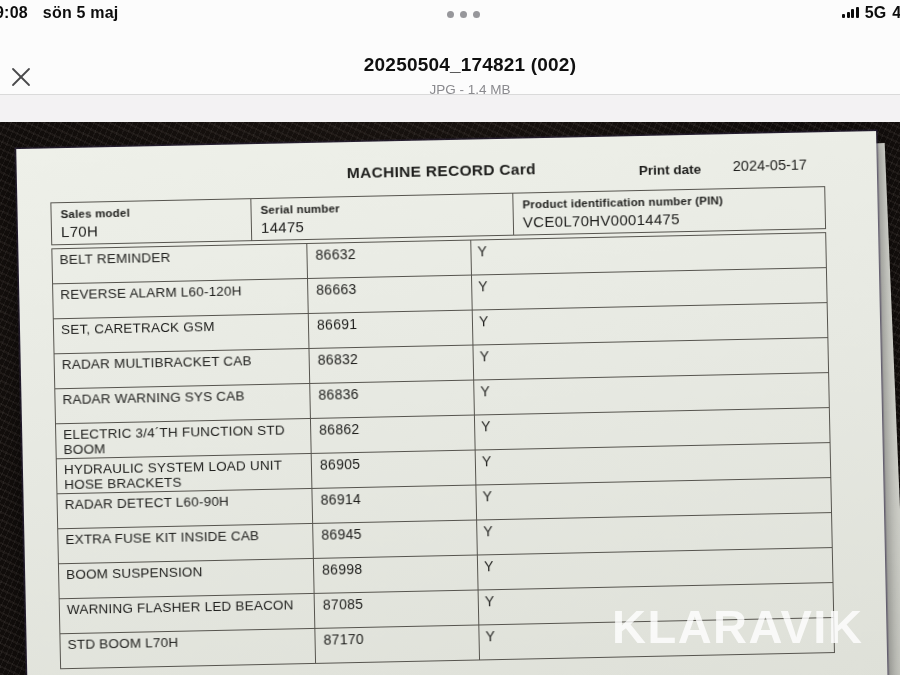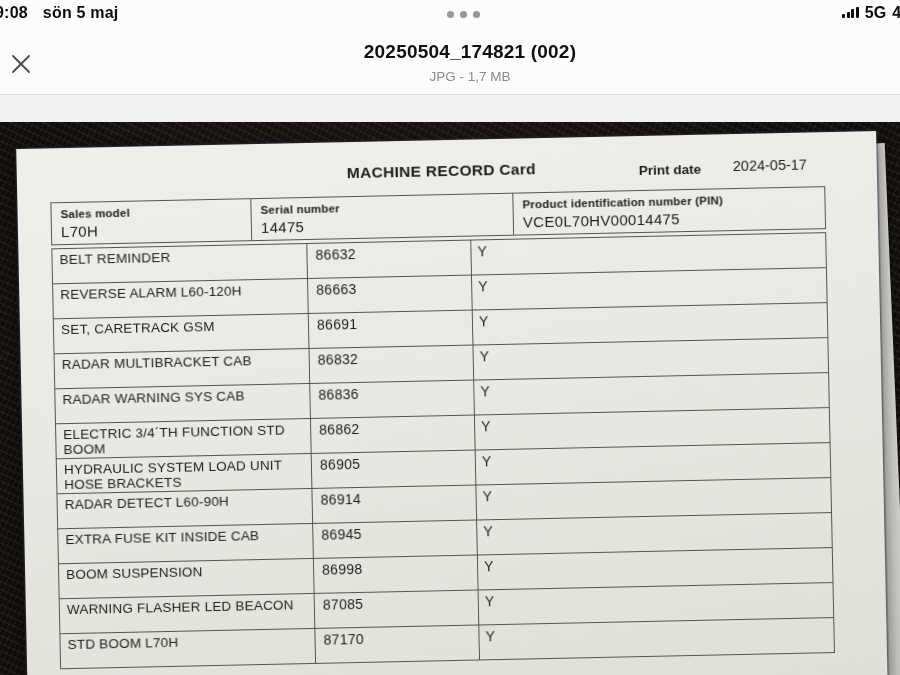--- a/index.html
+++ b/index.html
@@ -14,21 +14,21 @@
     font-size:16px;font-weight:600;color:#0d0d0d;letter-spacing:.2px;}
   .dots{position:absolute;left:447px;top:11px;display:flex;gap:6px;}
   .dots i{width:7px;height:7px;border-radius:50%;background:#97979b;display:block;}
   .status-right{position:absolute;right:-10px;top:4px;display:flex;align-items:center;gap:6px;
     font-size:16px;font-weight:600;color:#0d0d0d;}
   .bars{display:flex;align-items:flex-end;gap:1.5px;height:12px;padding-bottom:1px;}
   .bars i{width:3px;background:#0c0c0c;border-radius:1px;display:block;}
   .bars i:nth-child(1){height:4px;}.bars i:nth-child(2){height:6.5px;}
   .bars i:nth-child(3){height:9px;}.bars i:nth-child(4){height:11.5px;}
   
-  .titlebar{position:absolute;left:0;top:35px;width:100%;height:64px;background:#fcfcfc;}
+  .titlebar{position:absolute;left:0;top:48px;width:100%;height:64px;background:#fcfcfc;}
   .closebtn{position:absolute;left:6px;top:14px;width:30px;height:30px;cursor:pointer;
     display:flex;align-items:center;justify-content:center;background:none;border:none;padding:0;}
   .file-title{position:absolute;left:40px;top:6px;width:860px;text-align:center;
     font-size:19px;font-weight:700;color:#101010;letter-spacing:.2px;}
   .file-meta{position:absolute;left:40px;top:34px;width:860px;text-align:center;
     font-size:13.5px;color:#8a8a8e;}
   .band{position:absolute;left:0;top:94px;width:100%;height:28px;background:#f3f2f3;
     border-top:1px solid #dadada;}
   
   .photo{
@@ -105,21 +105,21 @@
   </div>
 
   <div class="titlebar">
     <button class="closebtn">
       <svg width="24" height="24" viewBox="0 0 24 24">
         <line x1="4" y1="4" x2="20" y2="20" stroke="#49494b" stroke-width="1.8" stroke-linecap="round"></line>
         <line x1="20" y1="4" x2="4" y2="20" stroke="#49494b" stroke-width="1.8" stroke-linecap="round"></line>
       </svg>
     </button>
     <div class="file-title">20250504_174821 (002)</div>
-    <div class="file-meta">JPG - 1,7 MB</div>
+    <div class="file-meta">JPG - 1,4 MB</div>
   </div>
 
   <div class="band"></div>
 
   <div class="photo">
     <div class="undersheet"></div>
 
     <div class="paper">
       <div class="doc-title">MACHINE RECORD Card</div>
       <div class="pd-label">Print date</div>
@@ -197,15 +197,16 @@
           <div class="c-flag">Y</div>
         </div>
         <div class="mrow">
           <div class="c-name">STD BOOM L70H</div>
           <div class="c-code">87170</div>
           <div class="c-flag">Y</div>
         </div>
       </div>
     </div>
 
+    <div class="watermark">KLARAVIK</div>
   </div>
 
 </div>
 
 </body></html>

